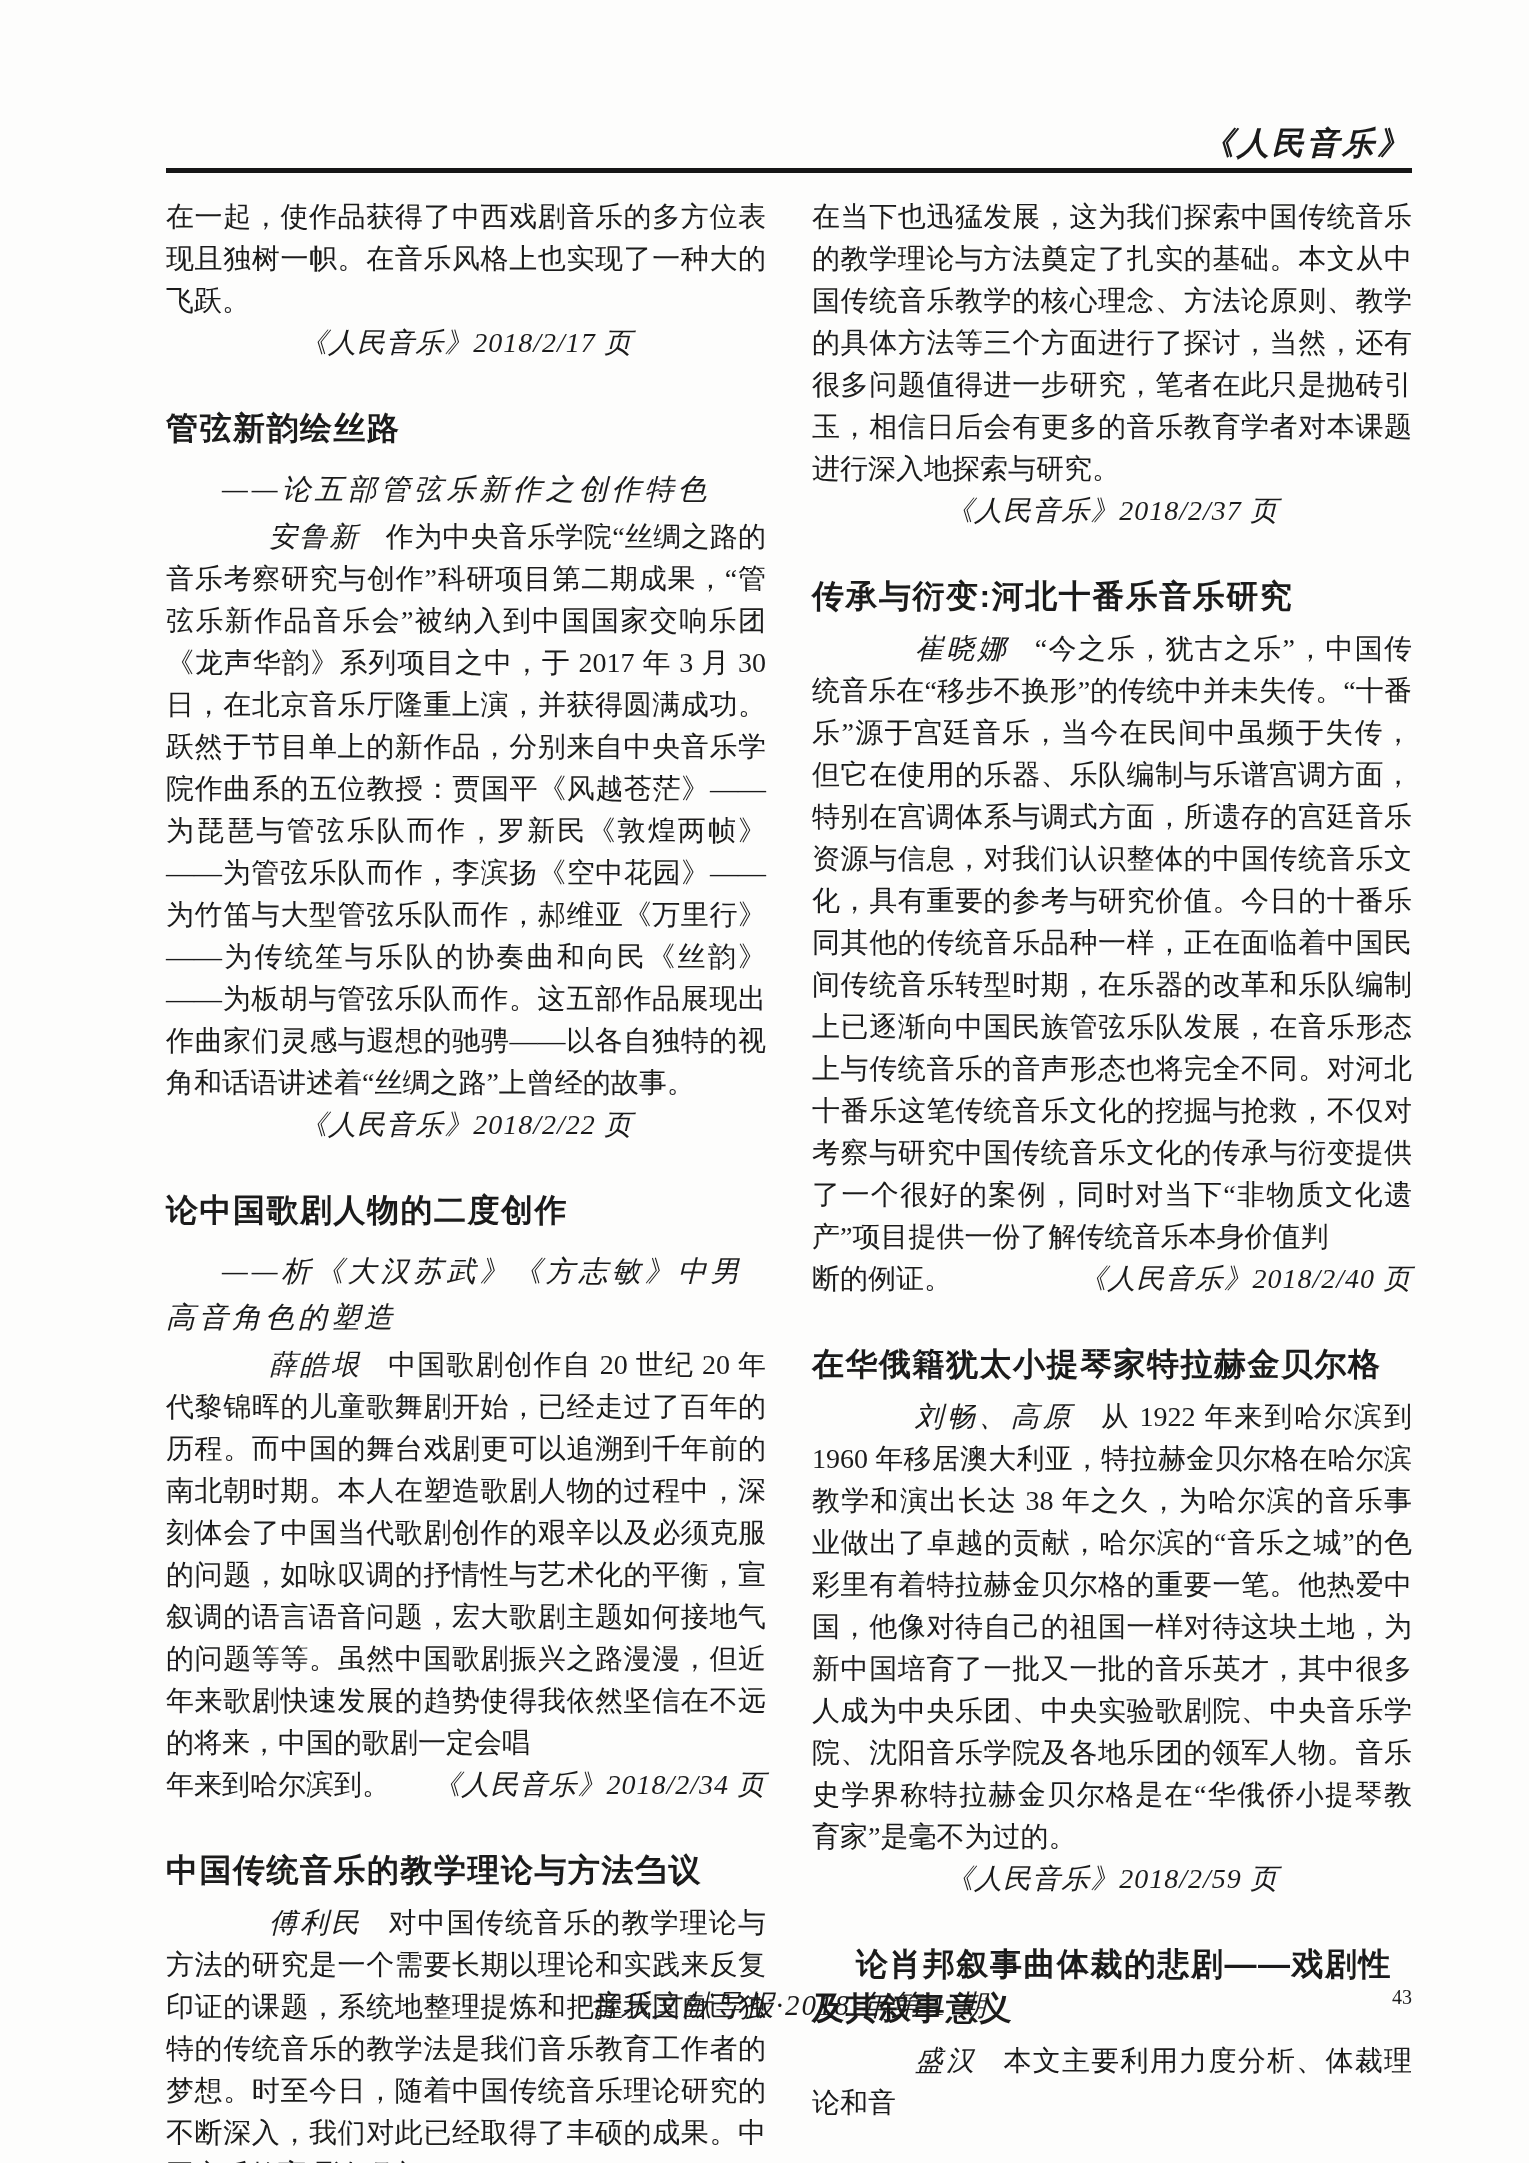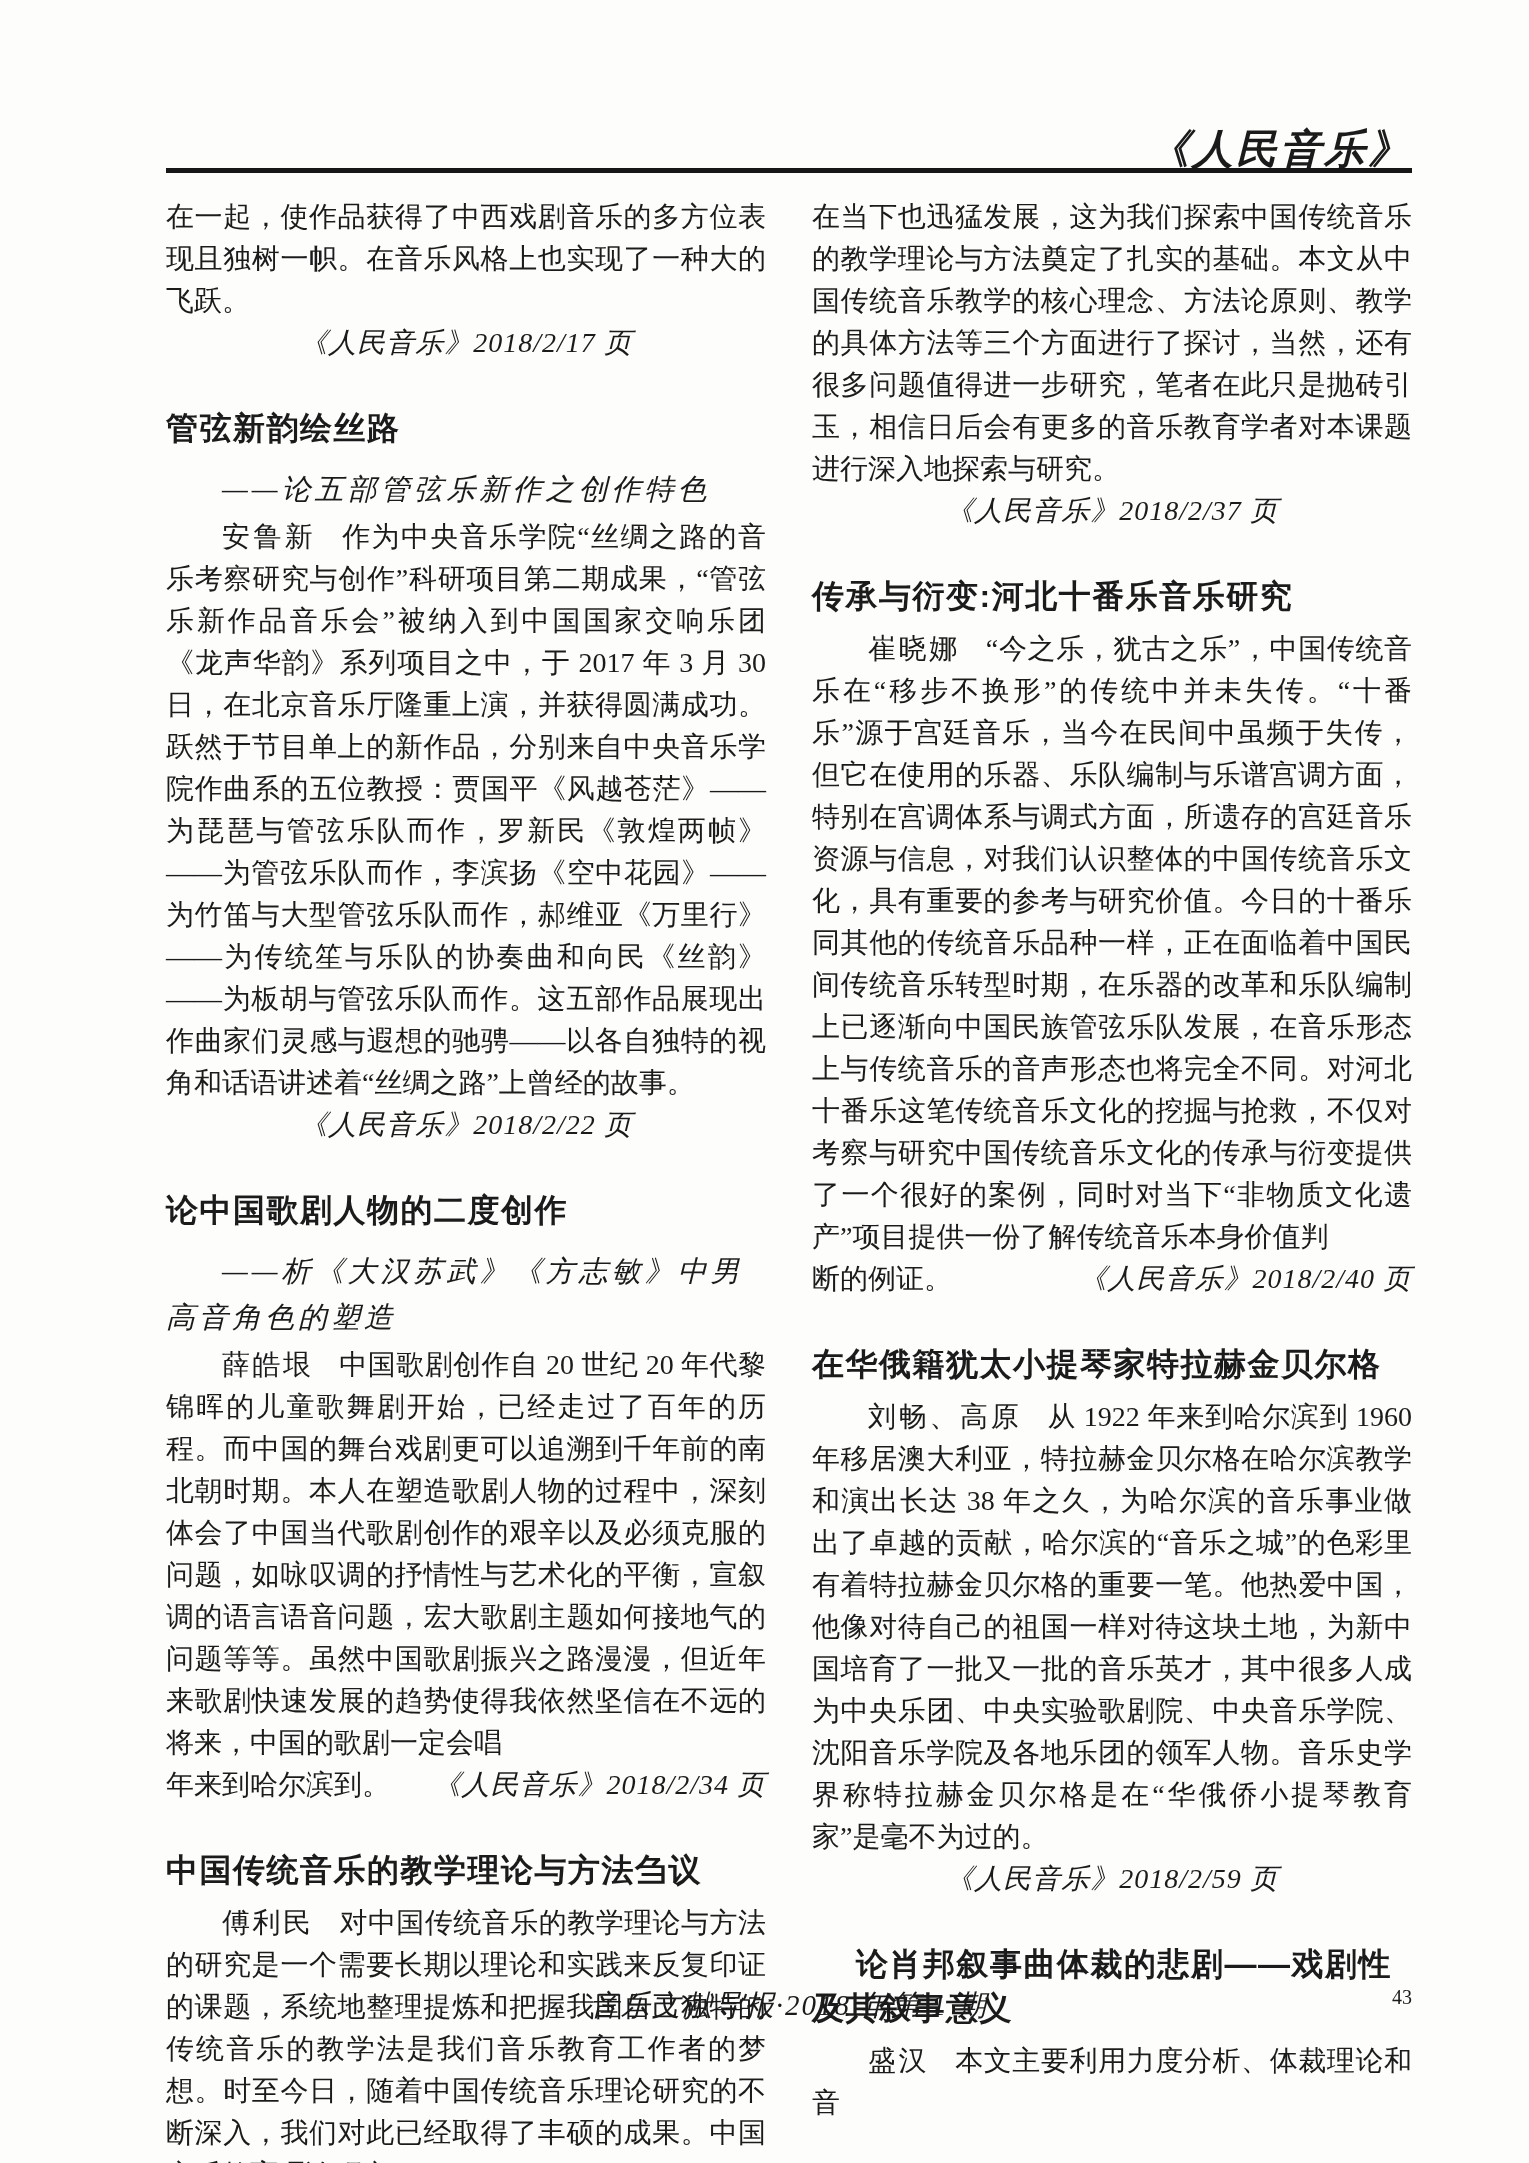--- a/index.html
+++ b/index.html
@@ -7,39 +7,39 @@
     position:relative;
     width:1529px;height:2163px;
     background:#fdfdfc;
     margin:0 auto;
     overflow:hidden;
     font-family:"Liberation Serif","DejaVu Serif",serif;
     color:#1b1b1b;
   }
   .header-label{
     position:absolute;top:122px;right:117px;
-    font-size:41px;font-weight:bold;font-style:italic;
+    font-size:32px;font-weight:bold;font-style:italic;
     letter-spacing:3px;
   }
   .rule{
     position:absolute;top:168px;left:166px;right:117px;
     height:5px;background:#171717;
   }
   .columns{
     position:absolute;top:196px;left:166px;width:1246px;
     display:flex;justify-content:space-between;
   }
   .col{width:600px;}
   p.body{
     margin:0;
     font-size:28px;line-height:42px;
     text-align:justify;
   }
   p.indent{text-indent:56px;}
-  .author{letter-spacing:2px;margin-right:26px;}
+  .author{font-style:italic;letter-spacing:2px;margin-right:26px;margin-left:47px;}
   h2{
     font-family:"Liberation Sans","DejaVu Sans",sans-serif;
     font-size:32px;line-height:44px;font-weight:700;
     letter-spacing:1.5px;
     margin:42px 0 10px 0;
   }
   h2.indent-heading{text-indent:44px;}
   .subtitle{
     font-style:italic;
     font-size:29px;line-height:46px;

